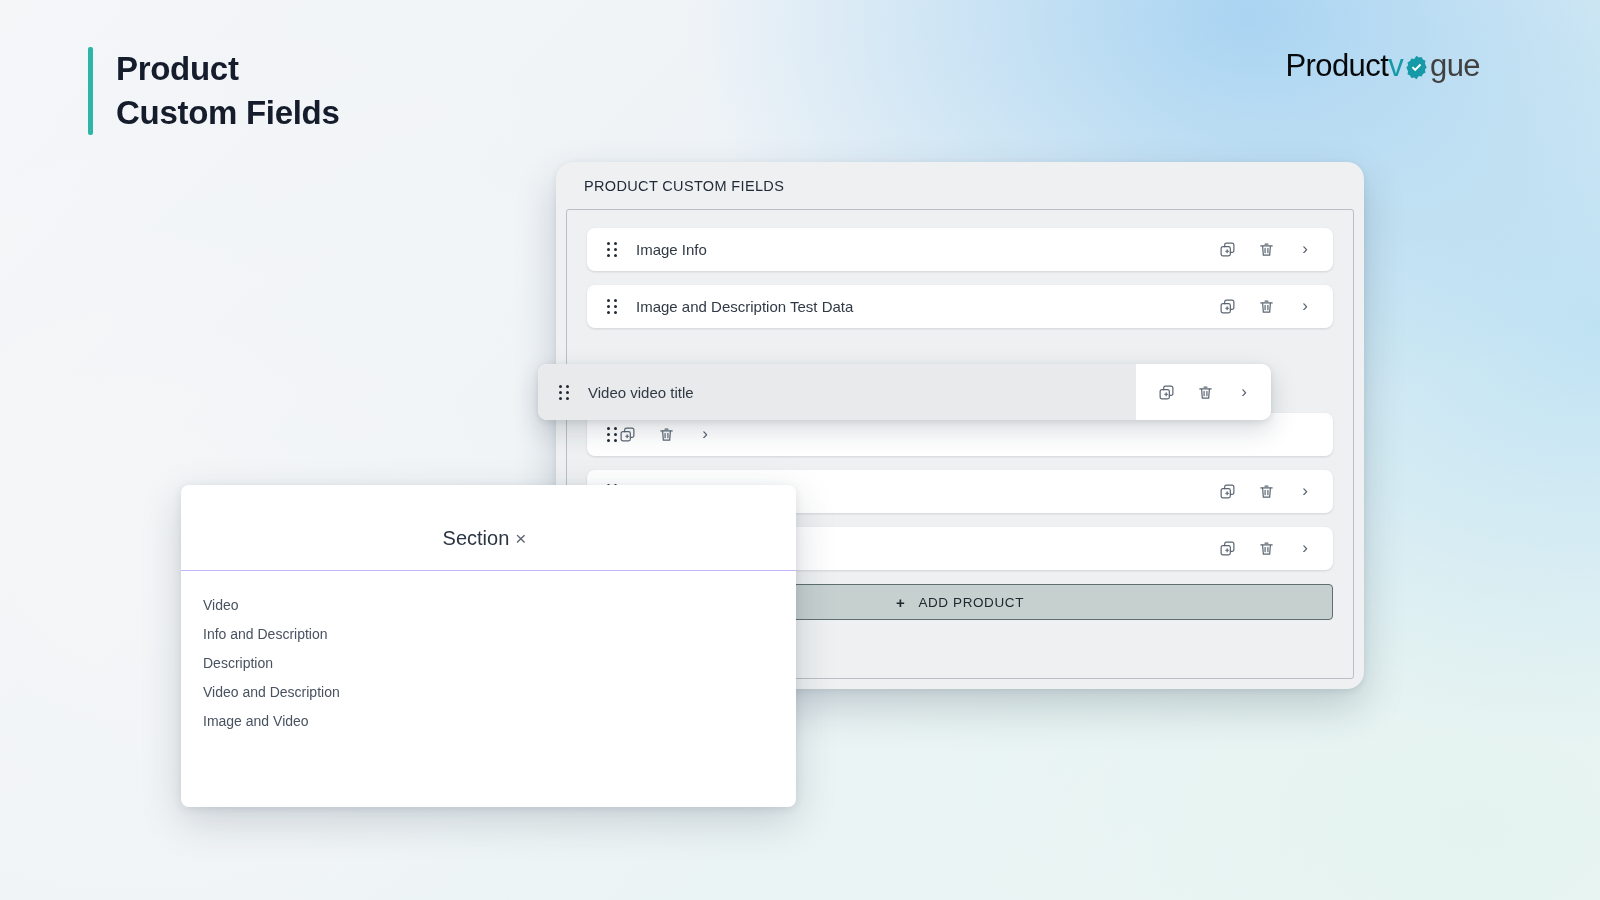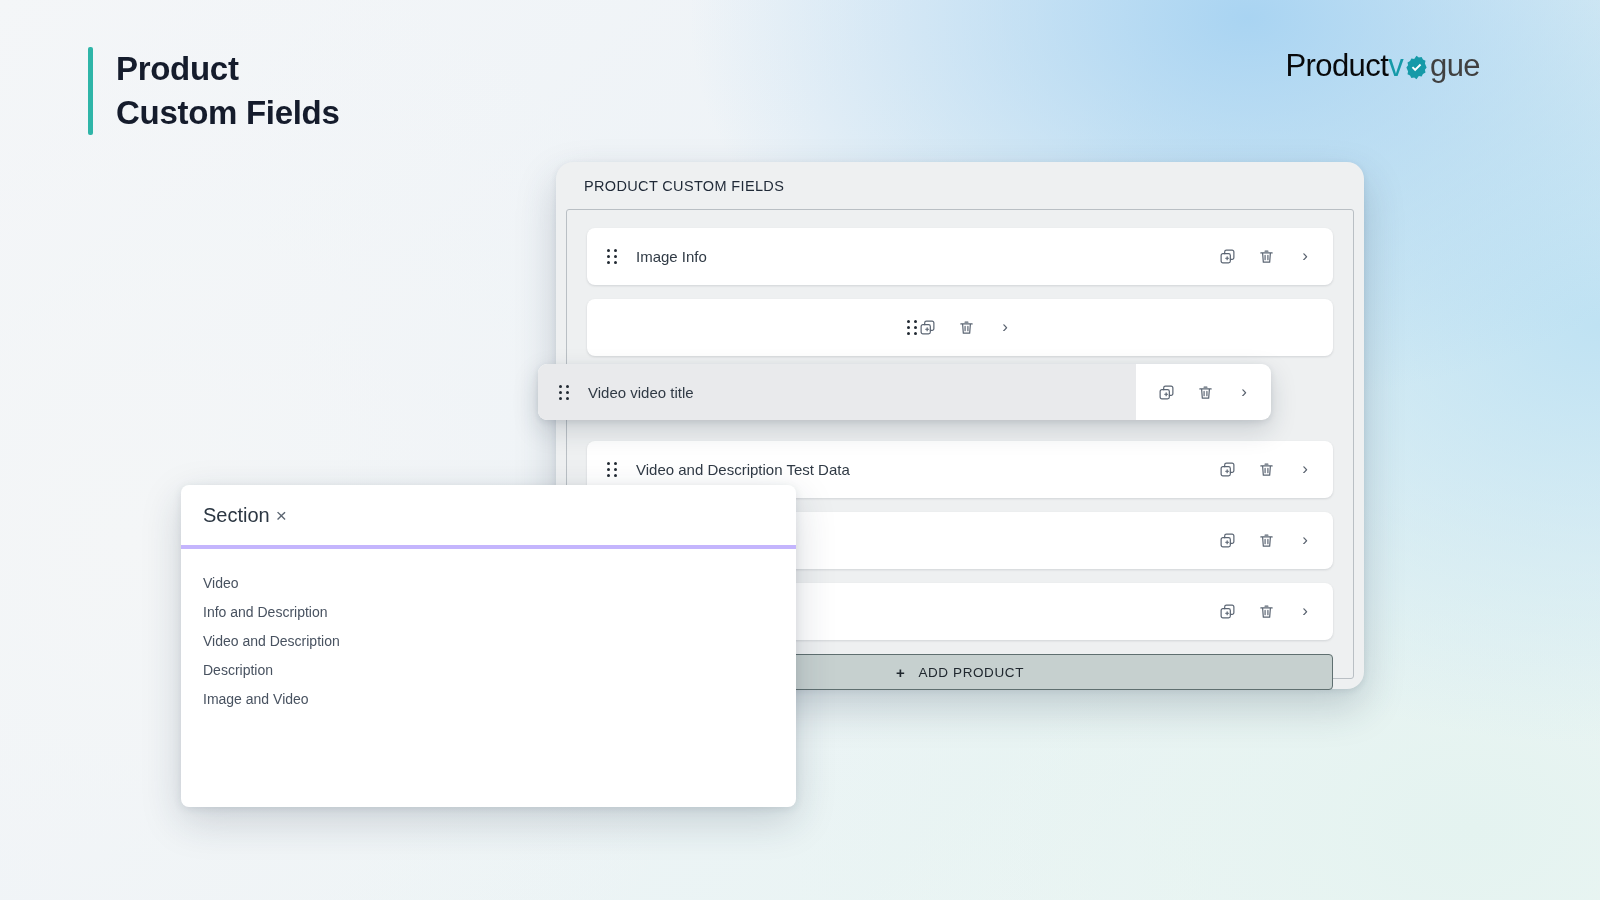--- a/index.html
+++ b/index.html
@@ -97,28 +97,27 @@
     border-radius: 3px;
     background: transparent;
     padding: 18px 20px 0 20px;
   }
 
   
   .rows { display: flex; flex-direction: column; gap: 14px; }
 
   .row {
     position: relative;
-    height: 57px;
+    height: 43px;
     background: #ffffff;
     border-radius: 8px;
     display: flex;
     align-items: center;
     padding: 0 18px 0 20px;
     box-shadow: 0 1px 3px rgba(16,24,40,0.08), 0 1px 2px rgba(16,24,40,0.05);
-    justify-content: center;
   }
   .row-label {
     font-size: 15px;
     color: #303a45;
     margin-left: 19px;
     flex: 1;
     white-space: nowrap;
     overflow: hidden;
   }
   .row-actions {
@@ -211,23 +210,24 @@
     height: 322px;
     background: #ffffff;
     border-radius: 8px;
     box-shadow: 0 14px 40px rgba(30,45,65,0.18), 0 2px 8px rgba(30,45,65,0.10);
     z-index: 10;
   }
   .modal-header {
     height: 64px;
     display: flex;
     align-items: center;
-    justify-content: flex-start;
+    justify-content: center;
     padding: 0 24px 0 22px;
-    border-bottom: 4px solid #c4b5fd;
+    border-bottom: 1px solid #c4b5fd;
+    margin-top: 22px;
   }
   .modal-title {
     font-size: 20px;
     color: #2b3642;
   }
   .modal-close {
     font-size: 19px;
     color: #5c6672;
     line-height: 1;
     cursor: pointer;
@@ -298,20 +298,21 @@
 
       <div class="row">
         <span class="drag-handle">
           <i></i>
             <i></i>
             <i></i>
             <i></i>
             <i></i>
             <i></i>
         </span>
+        <span class="row-label">Image and Description Test Data</span>
         <span class="row-actions">
           <span class="icon-btn">
             <svg width="17" height="17" viewBox="0 0 24 24" fill="none" stroke="#5b6573" stroke-width="1.7" stroke-linecap="round" stroke-linejoin="round">
               <rect x="3" y="8" width="13" height="13" rx="2.5"></rect>
               <path d="M8 8V5.5A2.5 2.5 0 0 1 10.5 3H18.5A2.5 2.5 0 0 1 21 5.5V13.5A2.5 2.5 0 0 1 18.5 16H16"></path>
               <path d="M9.5 14.5h4M11.5 12.5v4"></path>
             </svg>
           </span>
           <span class="icon-btn">
             <svg width="17" height="17" viewBox="0 0 24 24" fill="none" stroke="#5b6573" stroke-width="1.7" stroke-linecap="round" stroke-linejoin="round">
@@ -327,21 +328,20 @@
 
       <div class="row">
         <span class="drag-handle">
           <i></i>
             <i></i>
             <i></i>
             <i></i>
             <i></i>
             <i></i>
         </span>
-        <span class="row-label">Video and Description Test Data</span>
         <span class="row-actions">
           <span class="icon-btn">
             <svg width="17" height="17" viewBox="0 0 24 24" fill="none" stroke="#5b6573" stroke-width="1.7" stroke-linecap="round" stroke-linejoin="round">
               <rect x="3" y="8" width="13" height="13" rx="2.5"></rect>
               <path d="M8 8V5.5A2.5 2.5 0 0 1 10.5 3H18.5A2.5 2.5 0 0 1 21 5.5V13.5A2.5 2.5 0 0 1 18.5 16H16"></path>
               <path d="M9.5 14.5h4M11.5 12.5v4"></path>
             </svg>
           </span>
           <span class="icon-btn">
             <svg width="17" height="17" viewBox="0 0 24 24" fill="none" stroke="#5b6573" stroke-width="1.7" stroke-linecap="round" stroke-linejoin="round">
@@ -449,17 +449,17 @@
 </div>
 
 <div class="modal">
   <div class="modal-header">
     <span class="modal-title">Section</span>
     <span class="modal-close">×</span>
   </div>
   <div class="modal-list">
     <div class="modal-item">Video</div>
     <div class="modal-item">Info and Description</div>
+    <div class="modal-item">Description</div>
     <div class="modal-item">Video and Description</div>
-    <div class="modal-item">Description</div>
     <div class="modal-item">Image and Video</div>
   </div>
 </div>
 
 </body></html>

